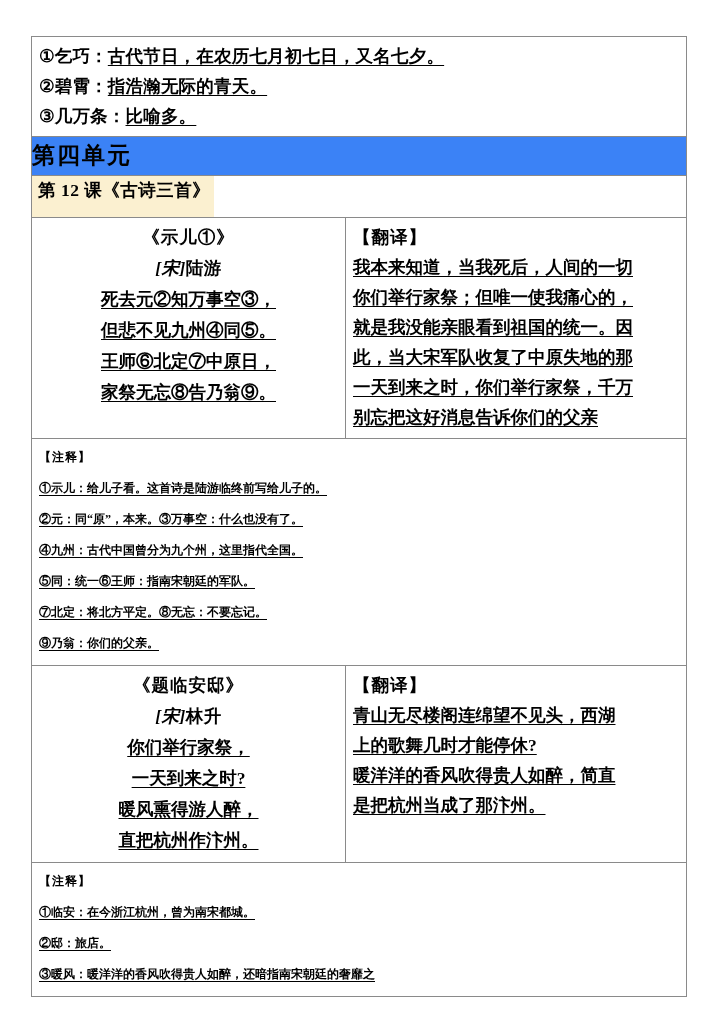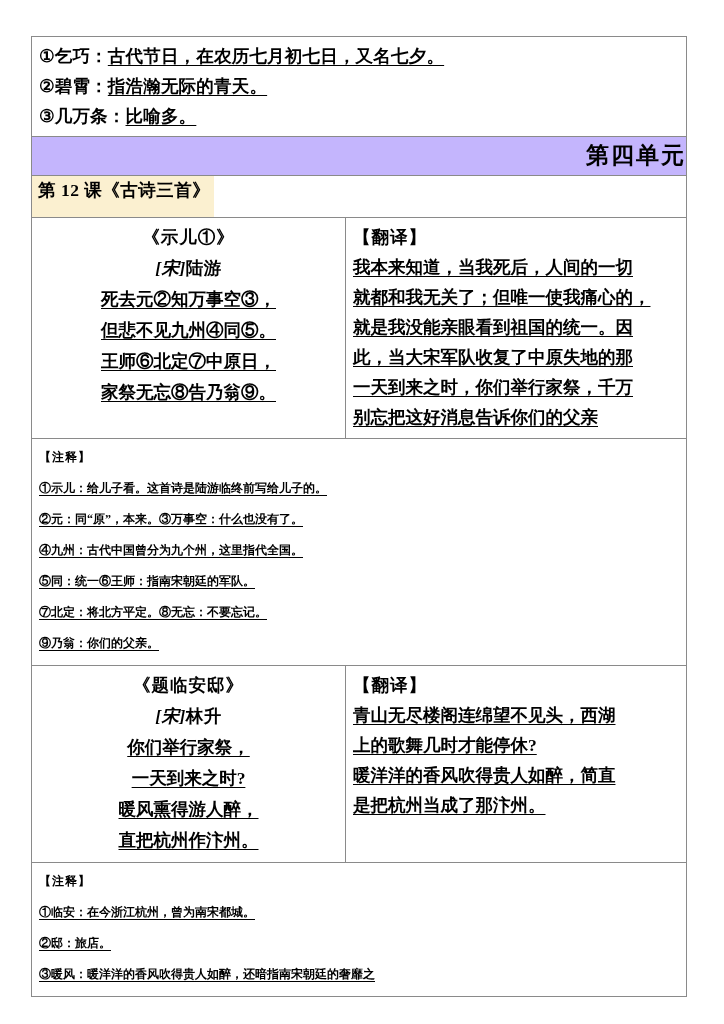--- a/index.html
+++ b/index.html
@@ -42,22 +42,22 @@
   .cellpad {
     padding: 4px 6px 5px 7px;
   }
   .u {
     text-decoration: underline;
     text-underline-offset: 3px;
     text-decoration-thickness: 1px;
   }
   
   .unit-banner {
-    background: #c4b5fd;
-    text-align: right;
+    background: #3b82f6;
+    text-align: left;
     font-size: 23px;
     line-height: 38px;
     height: 38px;
     letter-spacing: 2px;
   }
   
   .lesson-row td {
     padding: 0;
   }
   .lesson-hl {
@@ -162,21 +162,21 @@
             <div class="pl"><span class="u">死去元②知万事空③，</span></div>
             <div class="pl"><span class="u">但悲不见九州④同⑤。</span></div>
             <div class="pl"><span class="u">王师⑥北定⑦中原日，</span></div>
             <div class="pl"><span class="u">家祭无忘⑧告乃翁⑨。</span></div>
           </div>
         </td>
         <td>
           <div class="trans">
             <div class="tl head">【翻译】</div>
             <div class="tl"><span class="u">我本来知道，当我死后，人间的一切</span></div>
-            <div class="tl"><span class="u">就都和我无关了；但唯一使我痛心的，</span></div>
+            <div class="tl"><span class="u">你们举行家祭；但唯一使我痛心的，</span></div>
             <div class="tl"><span class="u">就是我没能亲眼看到祖国的统一。因</span></div>
             <div class="tl"><span class="u">此，当大宋军队收复了中原失地的那</span></div>
             <div class="tl"><span class="u">一天到来之时，你们举行家祭，千万</span></div>
             <div class="tl"><span class="u">别忘把这好消息告诉你们的父亲</span></div>
           </div>
         </td>
       </tr>
 
       <tr>
         <td colspan="2">

